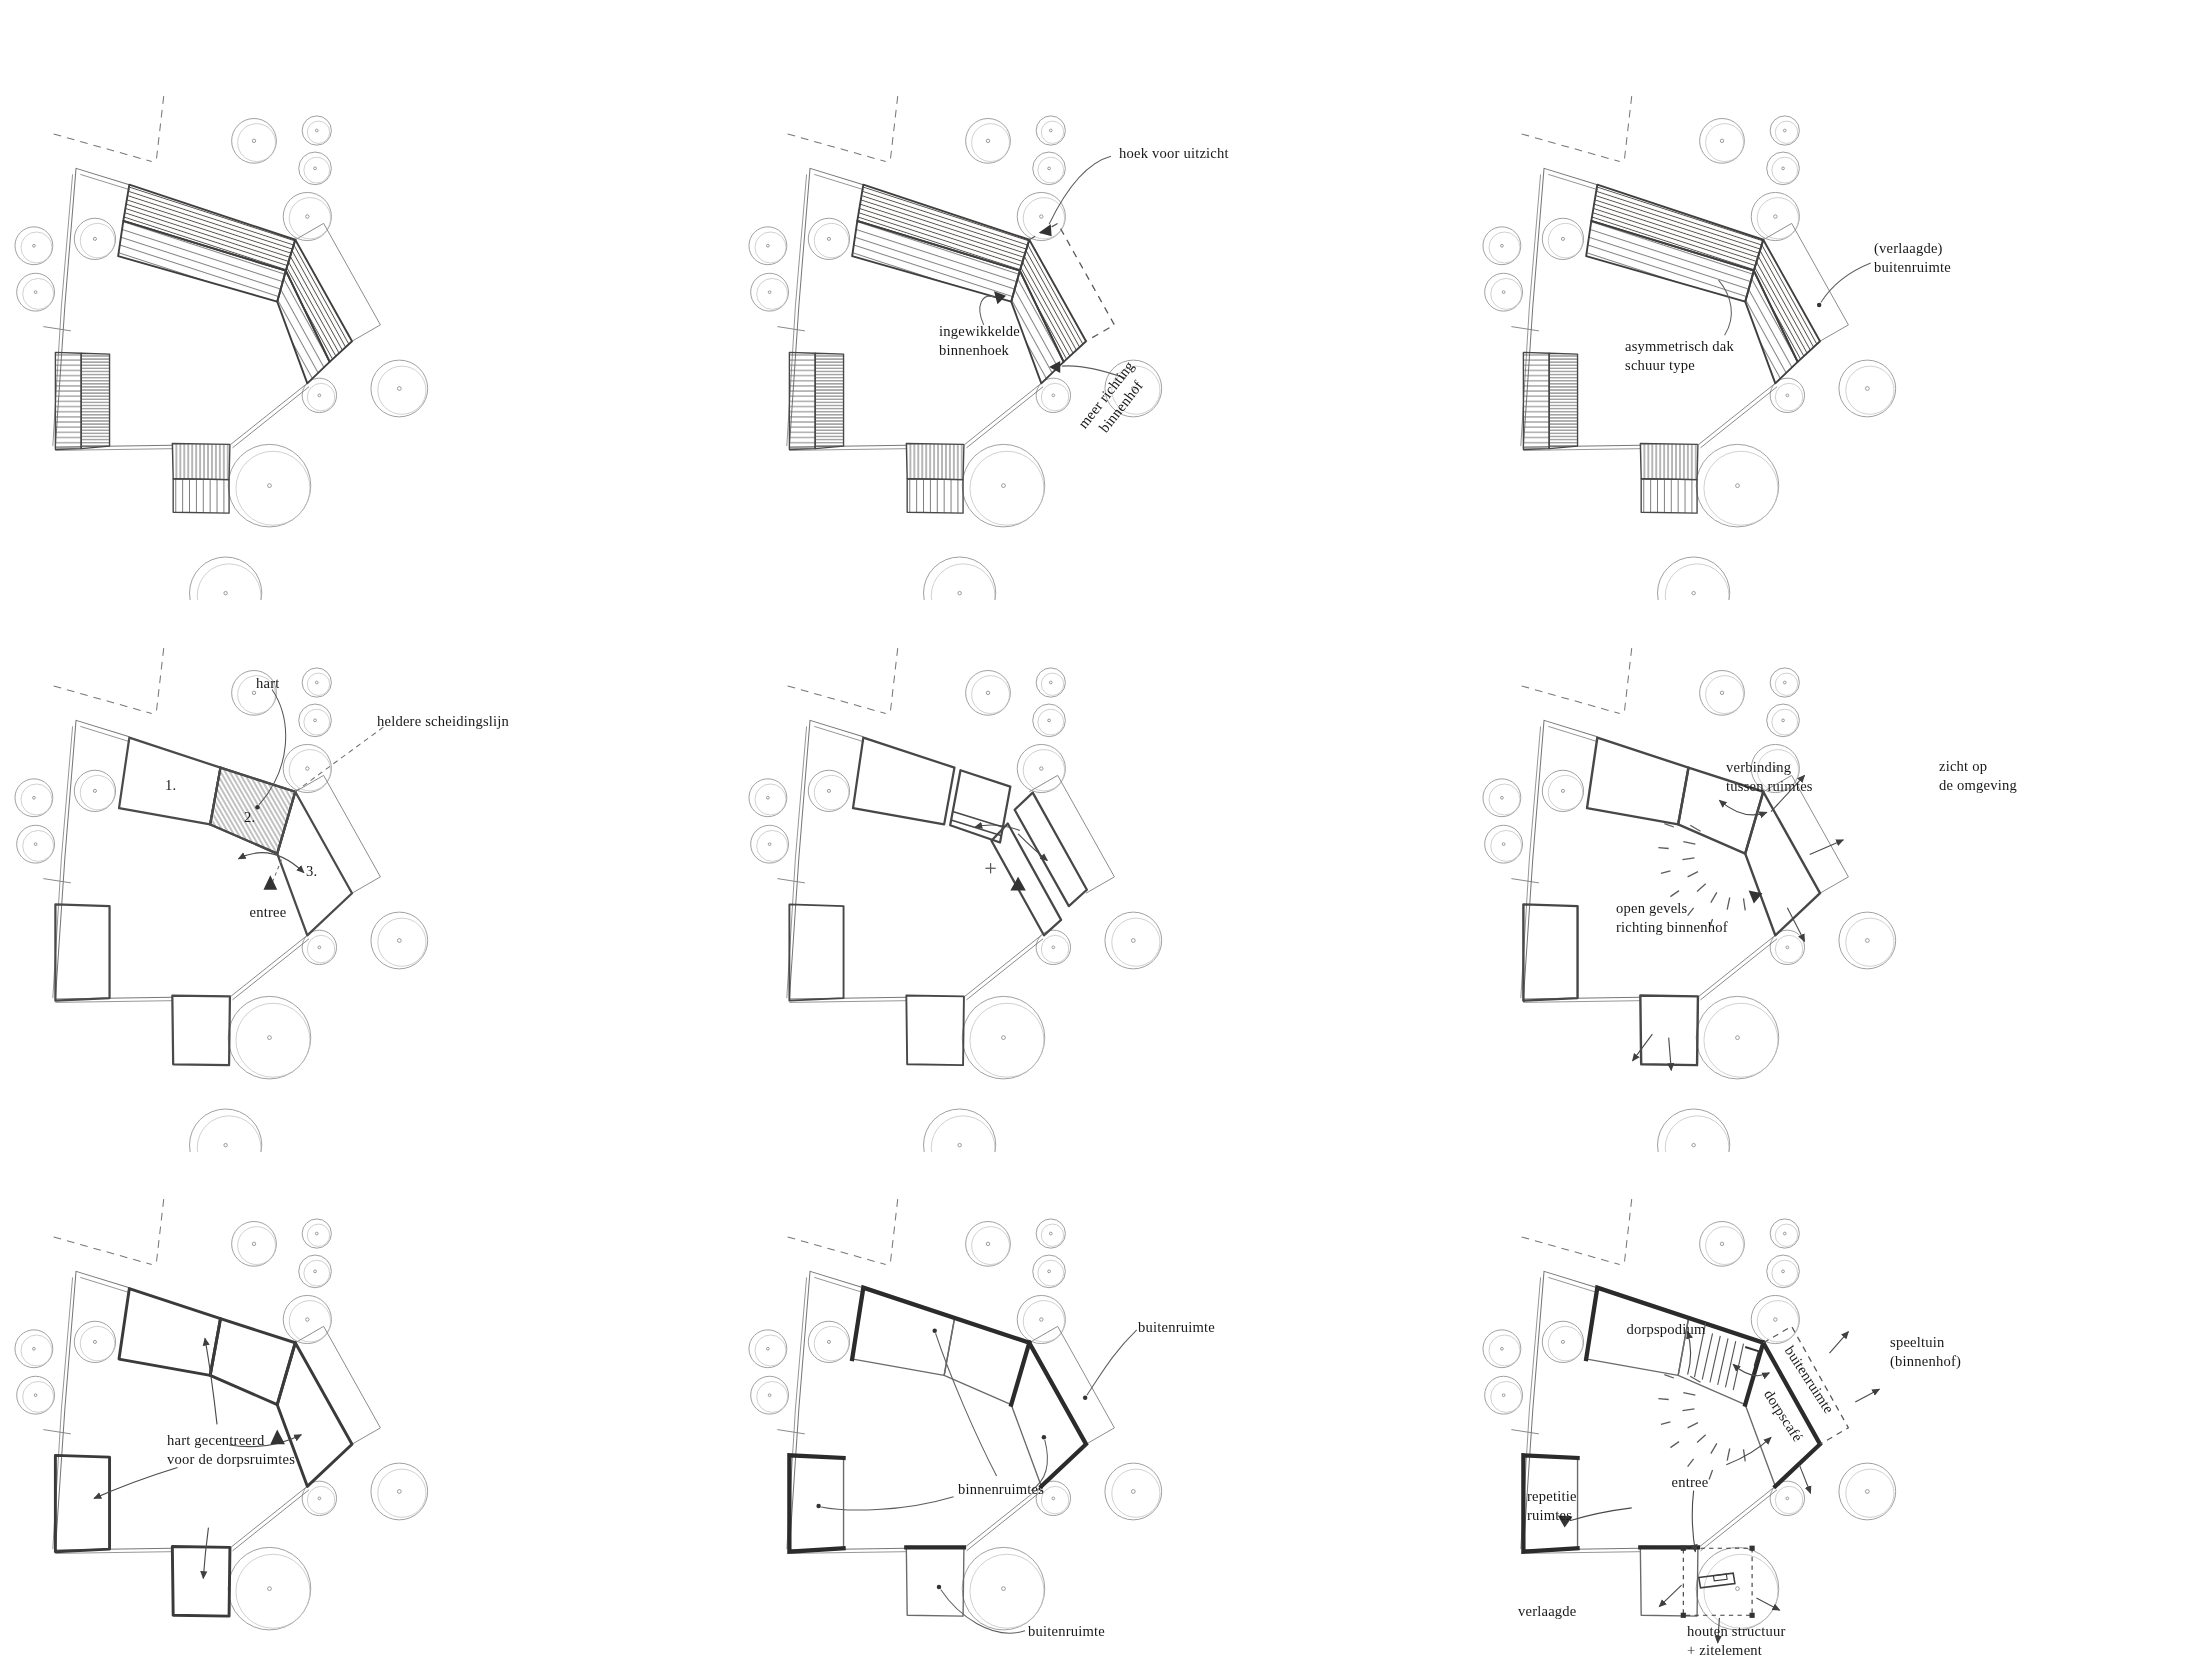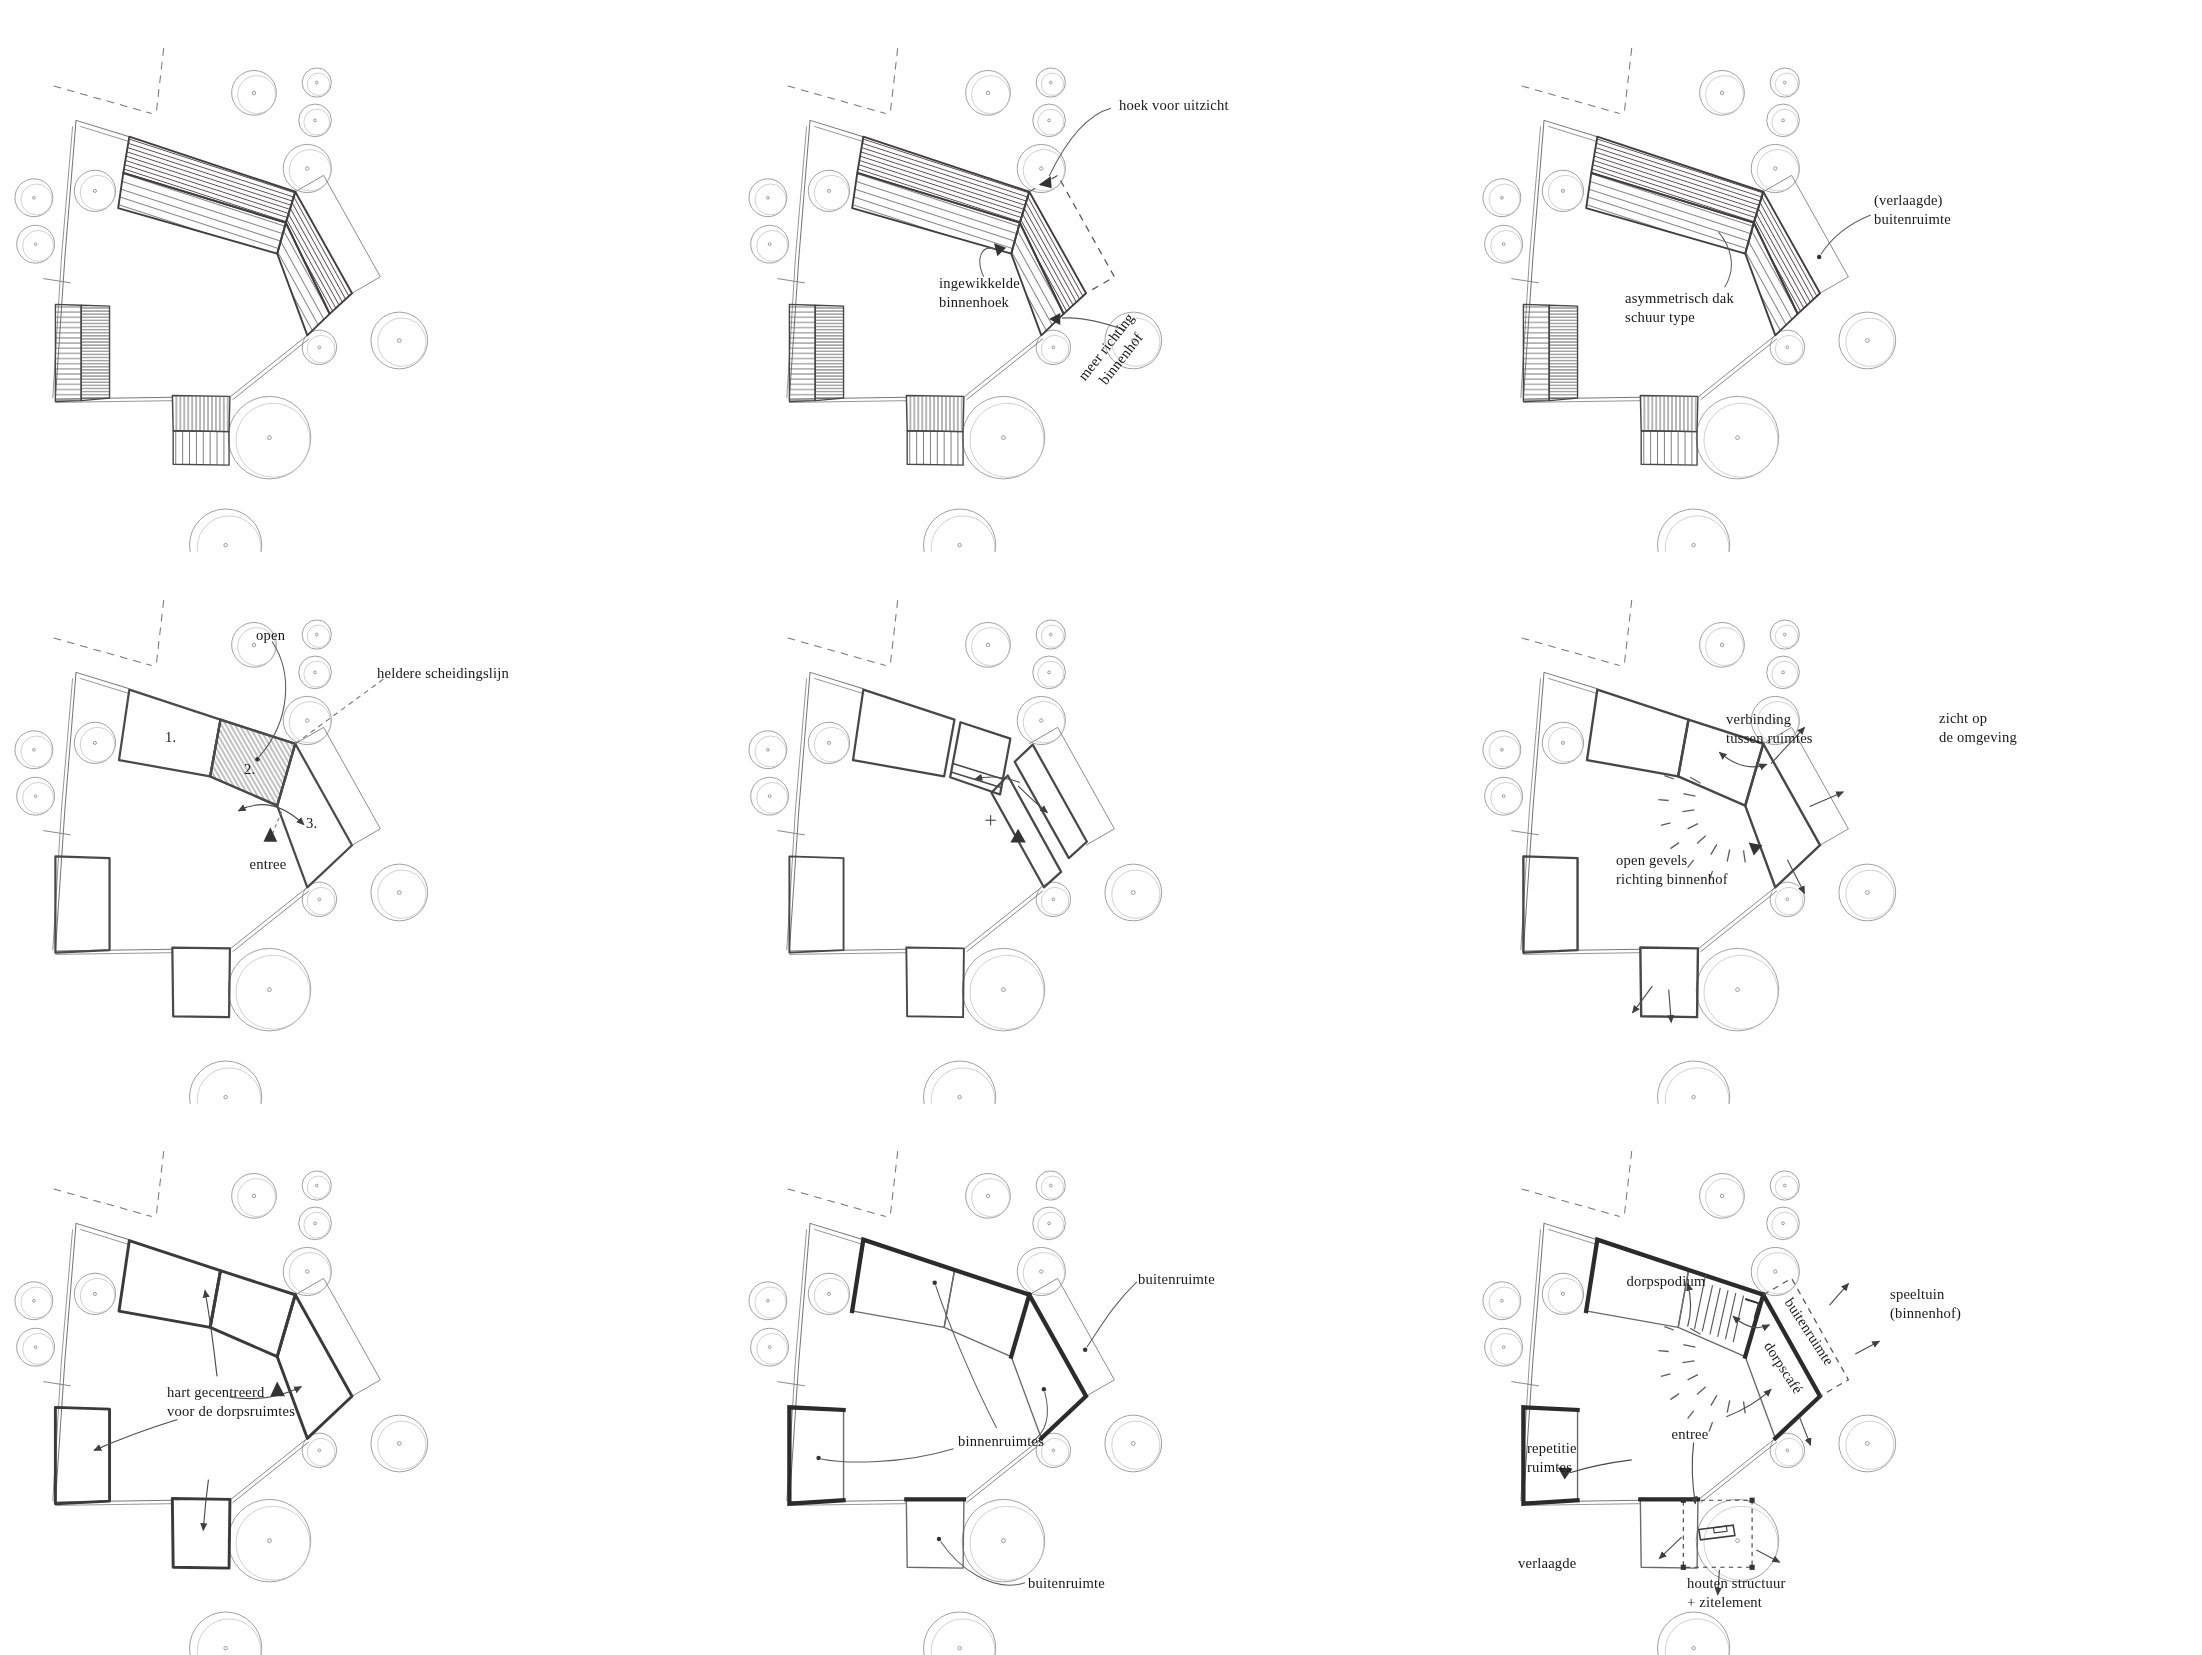--- a/index.html
+++ b/index.html
@@ -1,18 +1,18 @@
 <!DOCTYPE html>
 <html style="font-size:13.8px"><head>
 <meta charset="utf-8">
 <style>
   html,body{margin:0;padding:0;background:#ffffff;}
   body{width:2203px;height:1655px;position:relative;font-family:"Liberation Serif",serif;}
   .sheet{position:absolute;left:0;top:0;width:2203px;height:1655px;background:#fff;}
-  .panel{position:absolute;width:735px;height:552px;overflow:hidden;}
+  .panel{position:absolute;width:735px;height:552px;overflow:hidden;margin-top:48px;}
   .panel svg{position:absolute;left:0;top:0;}
   .lbl{position:absolute;font-size:14.6px;line-height:1.32;color:#181818;white-space:pre-line;letter-spacing:0.2px;}
   .c{transform:translateX(-50%);text-align:left;}
   .rneg{transform:translate(-50%,-50%) rotate(-52deg);text-align:center;}
   .rpos{transform:translate(-50%,-50%) rotate(57deg);text-align:center;}
   .num{font-size:14.6px;}
 </style>
 </head>
 <body>
 
@@ -220,21 +220,21 @@
       <polygon points="256,195 343,223 322,295 244,261" fill="url(#pK)" stroke="#4a4a4a" stroke-width="2.6"></polygon>
       <g fill="none" stroke="#6f6f6f" stroke-width="1.2">
         <path d="M343,223 L448,146" stroke-dasharray="6 5"></path>
         <path d="M316,104 C340,140 338,196 301,238" stroke="#555"></path>
         <circle cx="299" cy="241" r="2.6" fill="#333" stroke="none"></circle>
         <path d="M277,301 Q315,281 353,317" stroke="#4a4a4a" stroke-width="1.3" marker-start="url(#ah)" marker-end="url(#ah)"></path>
         <path d="M327,302 L316,329" stroke-dasharray="4 4"></path>
         <polygon points="314,320 306,337 322,337" fill="#333" stroke="none"></polygon>
       </g>
     </svg>
-    <span class="lbl" style="left:256px;top:74px">open</span>
+    <span class="lbl" style="left:256px;top:74px">hart</span>
     <span class="lbl" style="left:377px;top:112px">heldere scheidingslijn</span>
     <span class="lbl num" style="left:165px;top:176px">1.</span>
     <span class="lbl num" style="left:244px;top:208px">2.</span>
     <span class="lbl num" style="left:306px;top:262px">3.</span>
     <span class="lbl c" style="left:268px;top:303px">entree</span>
   </div>
 
   <div class="panel" style="left:734px;top:552px">
     <svg width="735" height="552" viewBox="0 0 854 642">
       <use href="#trees"></use>

